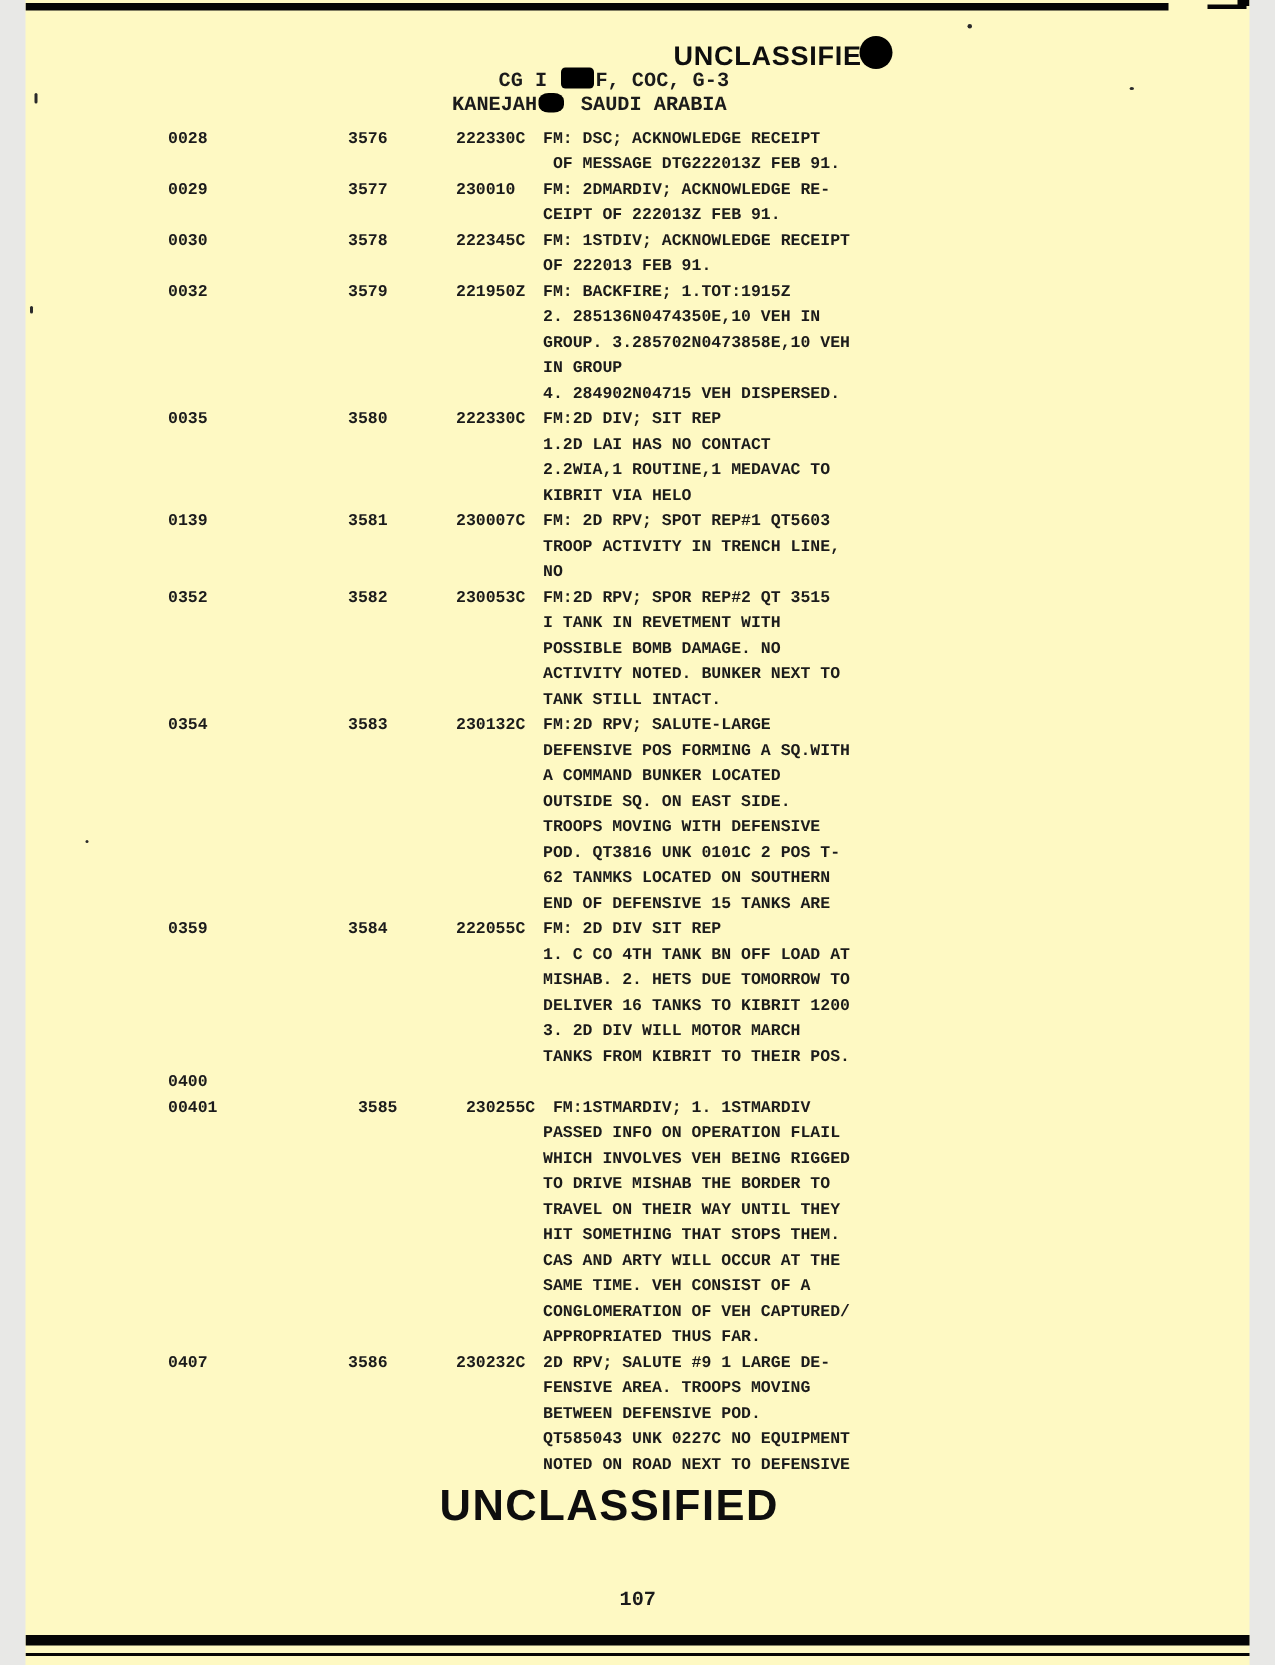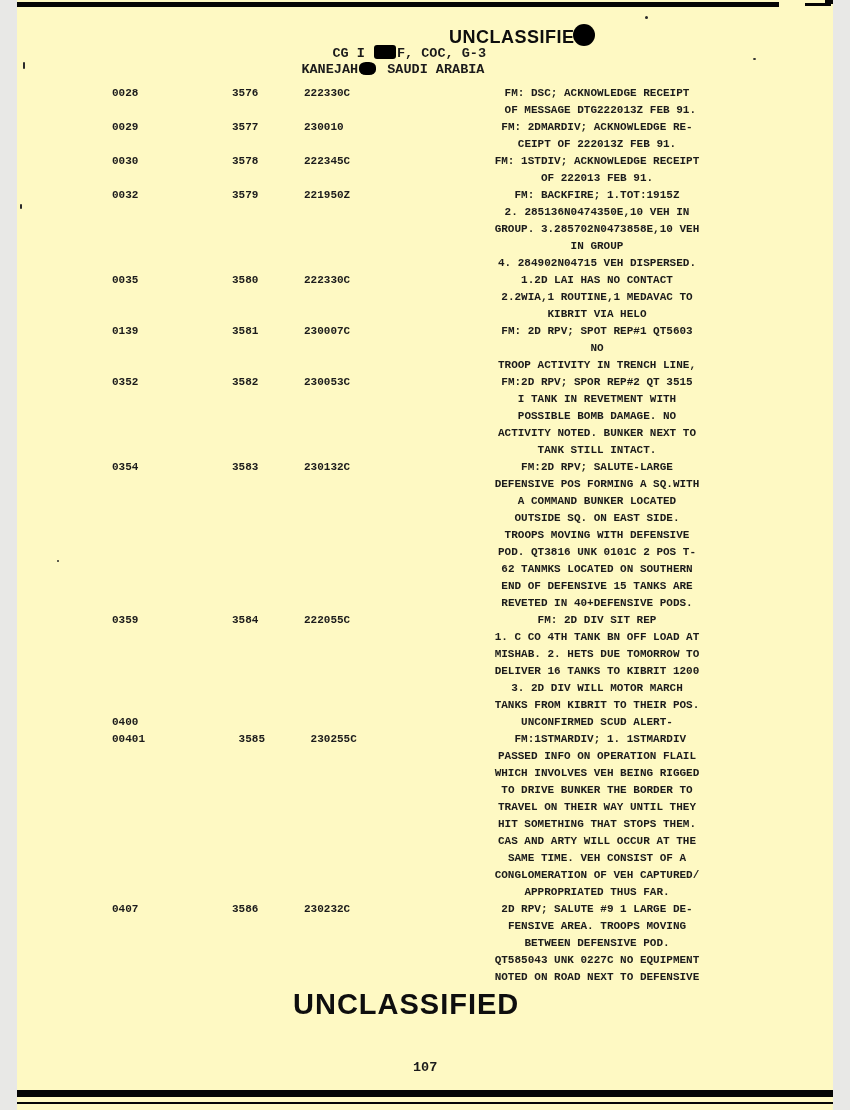--- a/index.html
+++ b/index.html
@@ -43,21 +43,21 @@
   .stamp-top{left:407px;top:24px;font-size:18px;letter-spacing:.5px;margin-left:25px;}
   .stamp-dot{display:inline-block;width:22px;height:22px;background:#000;border-radius:50%;margin-left:-2px;vertical-align:-3px;}
   .stamp-bottom{left:276px;top:988px;font-size:29px;letter-spacing:1px;}
 
   
   .log{position:absolute;left:95px;top:85px;width:720px;font-weight:700;font-size:11px;line-height:17px;}
   .entry{display:flex;align-items:flex-start;}
   .col-time{width:120px;white-space:pre;flex:none;}
   .col-serial{width:72px;white-space:pre;flex:none;}
   .col-dtg{width:58px;white-space:pre;flex:none;}
-  .col-msg{flex:1;min-width:0;text-align:center;}
+  .col-msg{flex:1;min-width:0;}
   .msg-line{white-space:pre;}
 
   .page-number{position:absolute;left:396px;top:1060px;font-weight:700;font-size:13.5px;}
 </style>
 </head>
 <body>
 
 <div class="page">
 
   <div class="bar-top"></div>
@@ -119,33 +119,34 @@
           <div class="msg-line">GROUP. 3.285702N0473858E,10 VEH</div>
           <div class="msg-line">IN GROUP</div>
           <div class="msg-line">4. 284902N04715 VEH DISPERSED.</div>
         </span>
       </div>
       <div class="entry">
         <span class="col-time">0035</span>
         <span class="col-serial">3580</span>
         <span class="col-dtg">222330C</span>
         <span class="col-msg">
+          <div class="msg-line">FM:2D DIV; SIT REP</div>
           <div class="msg-line">1.2D LAI HAS NO CONTACT</div>
           <div class="msg-line">2.2WIA,1 ROUTINE,1 MEDAVAC TO</div>
           <div class="msg-line">KIBRIT VIA HELO</div>
         </span>
       </div>
       <div class="entry">
         <span class="col-time">0139</span>
         <span class="col-serial">3581</span>
         <span class="col-dtg">230007C</span>
         <span class="col-msg">
           <div class="msg-line">FM: 2D RPV; SPOT REP#1 QT5603</div>
+          <div class="msg-line">TROOP ACTIVITY IN TRENCH LINE,</div>
           <div class="msg-line">NO</div>
-          <div class="msg-line">TROOP ACTIVITY IN TRENCH LINE,</div>
         </span>
       </div>
       <div class="entry">
         <span class="col-time">0352</span>
         <span class="col-serial">3582</span>
         <span class="col-dtg">230053C</span>
         <span class="col-msg">
           <div class="msg-line">FM:2D RPV; SPOR REP#2 QT 3515</div>
           <div class="msg-line">I TANK IN REVETMENT WITH</div>
           <div class="msg-line">POSSIBLE BOMB DAMAGE. NO</div>
@@ -159,53 +160,49 @@
         <span class="col-dtg">230132C</span>
         <span class="col-msg">
           <div class="msg-line">FM:2D RPV; SALUTE-LARGE</div>
           <div class="msg-line">DEFENSIVE POS FORMING A SQ.WITH</div>
           <div class="msg-line">A COMMAND BUNKER LOCATED</div>
           <div class="msg-line">OUTSIDE SQ. ON EAST SIDE.</div>
           <div class="msg-line">TROOPS MOVING WITH DEFENSIVE</div>
           <div class="msg-line">POD. QT3816 UNK 0101C 2 POS T-</div>
           <div class="msg-line">62 TANMKS LOCATED ON SOUTHERN</div>
           <div class="msg-line">END OF DEFENSIVE 15 TANKS ARE</div>
-          <div class="msg-line">REVETED IN 40+DEFENSIVE PODS.</div>
         </span>
       </div>
       <div class="entry">
         <span class="col-time">0359</span>
         <span class="col-serial">3584</span>
         <span class="col-dtg">222055C</span>
         <span class="col-msg">
           <div class="msg-line">FM: 2D DIV SIT REP</div>
           <div class="msg-line">1. C CO 4TH TANK BN OFF LOAD AT</div>
           <div class="msg-line">MISHAB. 2. HETS DUE TOMORROW TO</div>
           <div class="msg-line">DELIVER 16 TANKS TO KIBRIT 1200</div>
           <div class="msg-line">3. 2D DIV WILL MOTOR MARCH</div>
           <div class="msg-line">TANKS FROM KIBRIT TO THEIR POS.</div>
         </span>
       </div>
       <div class="entry">
         <span class="col-time">0400</span>
         <span class="col-serial"></span>
         <span class="col-dtg"></span>
-        <span class="col-msg">
-          <div class="msg-line">UNCONFIRMED SCUD ALERT-</div>
-        </span>
       </div>
       <div class="entry">
         <span class="col-time">00401</span>
         <span class="col-serial"> 3585</span>
         <span class="col-dtg"> 230255C</span>
         <span class="col-msg">
           <div class="msg-line"> FM:1STMARDIV; 1. 1STMARDIV</div>
           <div class="msg-line">PASSED INFO ON OPERATION FLAIL</div>
           <div class="msg-line">WHICH INVOLVES VEH BEING RIGGED</div>
-          <div class="msg-line">TO DRIVE BUNKER THE BORDER TO</div>
+          <div class="msg-line">TO DRIVE MISHAB THE BORDER TO</div>
           <div class="msg-line">TRAVEL ON THEIR WAY UNTIL THEY</div>
           <div class="msg-line">HIT SOMETHING THAT STOPS THEM.</div>
           <div class="msg-line">CAS AND ARTY WILL OCCUR AT THE</div>
           <div class="msg-line">SAME TIME. VEH CONSIST OF A</div>
           <div class="msg-line">CONGLOMERATION OF VEH CAPTURED/</div>
           <div class="msg-line">APPROPRIATED THUS FAR.</div>
         </span>
       </div>
       <div class="entry">
         <span class="col-time">0407</span>

